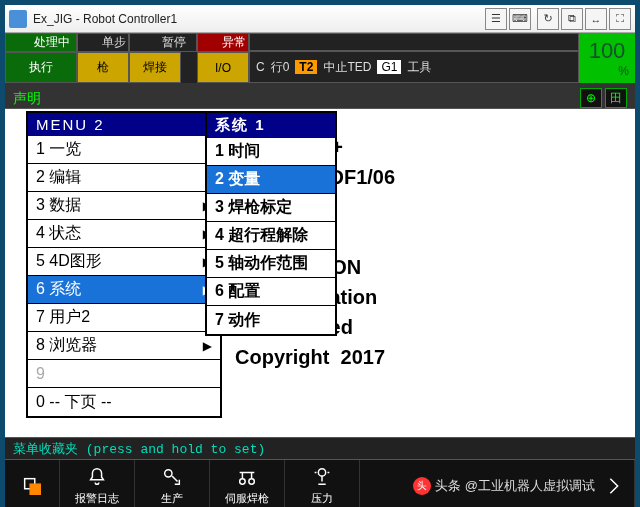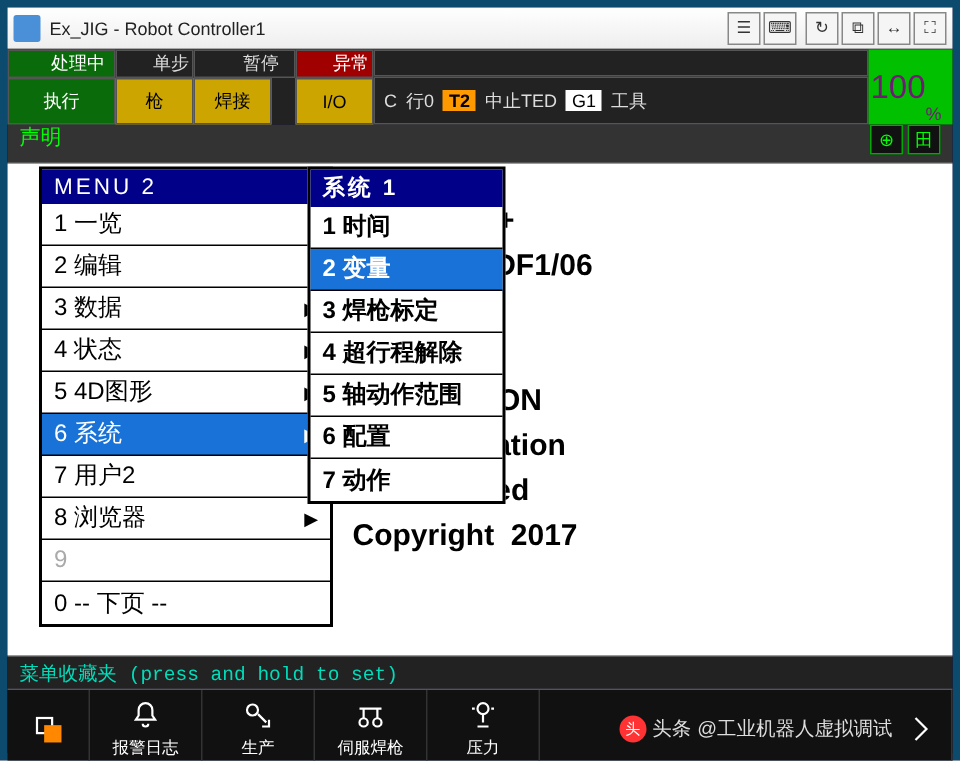--- a/index.html
+++ b/index.html
@@ -14,24 +14,24 @@
 .ts-col { display: flex; flex-direction: column; }
 .ts-cell { font-size: 12px; display: flex; align-items: center; justify-content: center; border: 1px solid #555; padding: 0 6px; white-space: nowrap; }
 .ts-row1 { height: 22px; padding-left: 28px; }
 .ts-row2 { height: 38px; }
 .green-bg { background: #0a6b0a; color: #fff; }
 .yellow-bg { background: #cca500; color: #000; }
 .red-bg { background: #a00000; color: #fff; }
 .dark-bg { background: #222; color: #ddd; }
 .orange-b { background: #ff9900; color: #000; padding: 0 4px; font-weight: bold; }
 .white-b { background: #fff; color: #000; padding: 0 4px; }
-.big100 { background: #00c000; color: #701a75; width: 56px; display: flex; flex-direction: row; align-items: center; justify-content: center; font-family: serif; }
+.big100 { background: #00c000; color: #14532d; width: 56px; display: flex; flex-direction: column; align-items: center; justify-content: center; font-family: serif; }
 .big100 .num { font-size: 22px; }
 .big100 .pct { font-size: 12px; align-self: flex-end; margin-right: 6px; }
-.section-hdr { height: 26px; background: #333; color: #0f0; display: flex; align-items: flex-start; padding: 0 8px; font-size: 14px; border-bottom: 1px solid #555; }
+.section-hdr { height: 26px; background: #333; color: #0f0; display: flex; align-items: flex-end; padding: 0 8px; font-size: 14px; border-bottom: 1px solid #555; }
 .section-hdr .spacer { flex: 1; }
 .section-hdr .hdr-btn { width: 22px; height: 20px; border: 1px solid #0a0; background: #111; color: #0f0; display: flex; align-items: center; justify-content: center; margin-left: 3px; font-size: 12px; }
 .content { position: relative; height: 328px; background: #fff; }
 .bgtext { position: absolute; left: 0; top: 0; font-family: "Courier New", monospace; font-size: 20px; font-weight: bold; color: #000; line-height: 28px; white-space: pre; padding: 24px 0 0 230px; }
 .menu-pop { position: absolute; background: #fff; border: 2px solid #000; font-family: "Courier New", monospace; font-size: 16px; }
 .menu-hdr { background: #000089; color: #fff; padding: 3px 8px; font-size: 15px; letter-spacing: 2px; }
 .menu-item { padding: 3px 8px; border-bottom: 1px solid #000; display: flex; align-items: center; justify-content: space-between; height: 28px; cursor: pointer; color: #000;}
 .menu-item:last-child { border-bottom: none; }
 .menu-item.disabled { color: #aaa; }
 .menu-item.selected { background: #1872d8; color: #fff; }

